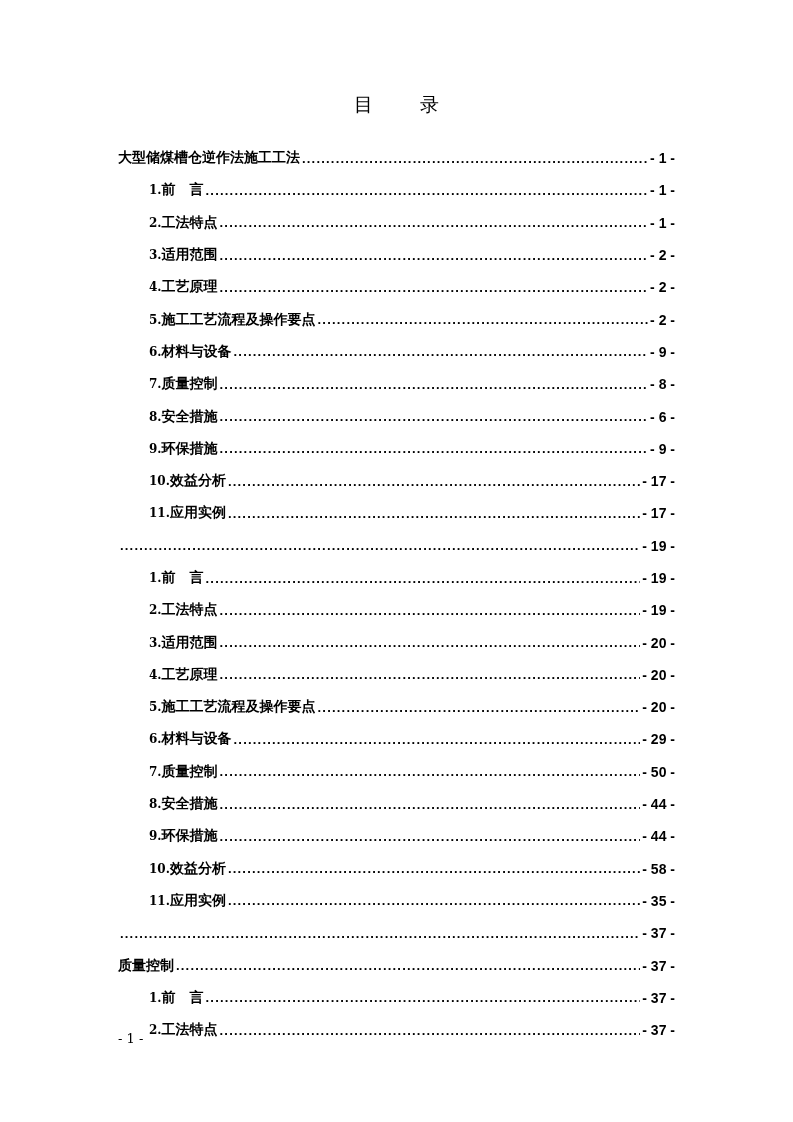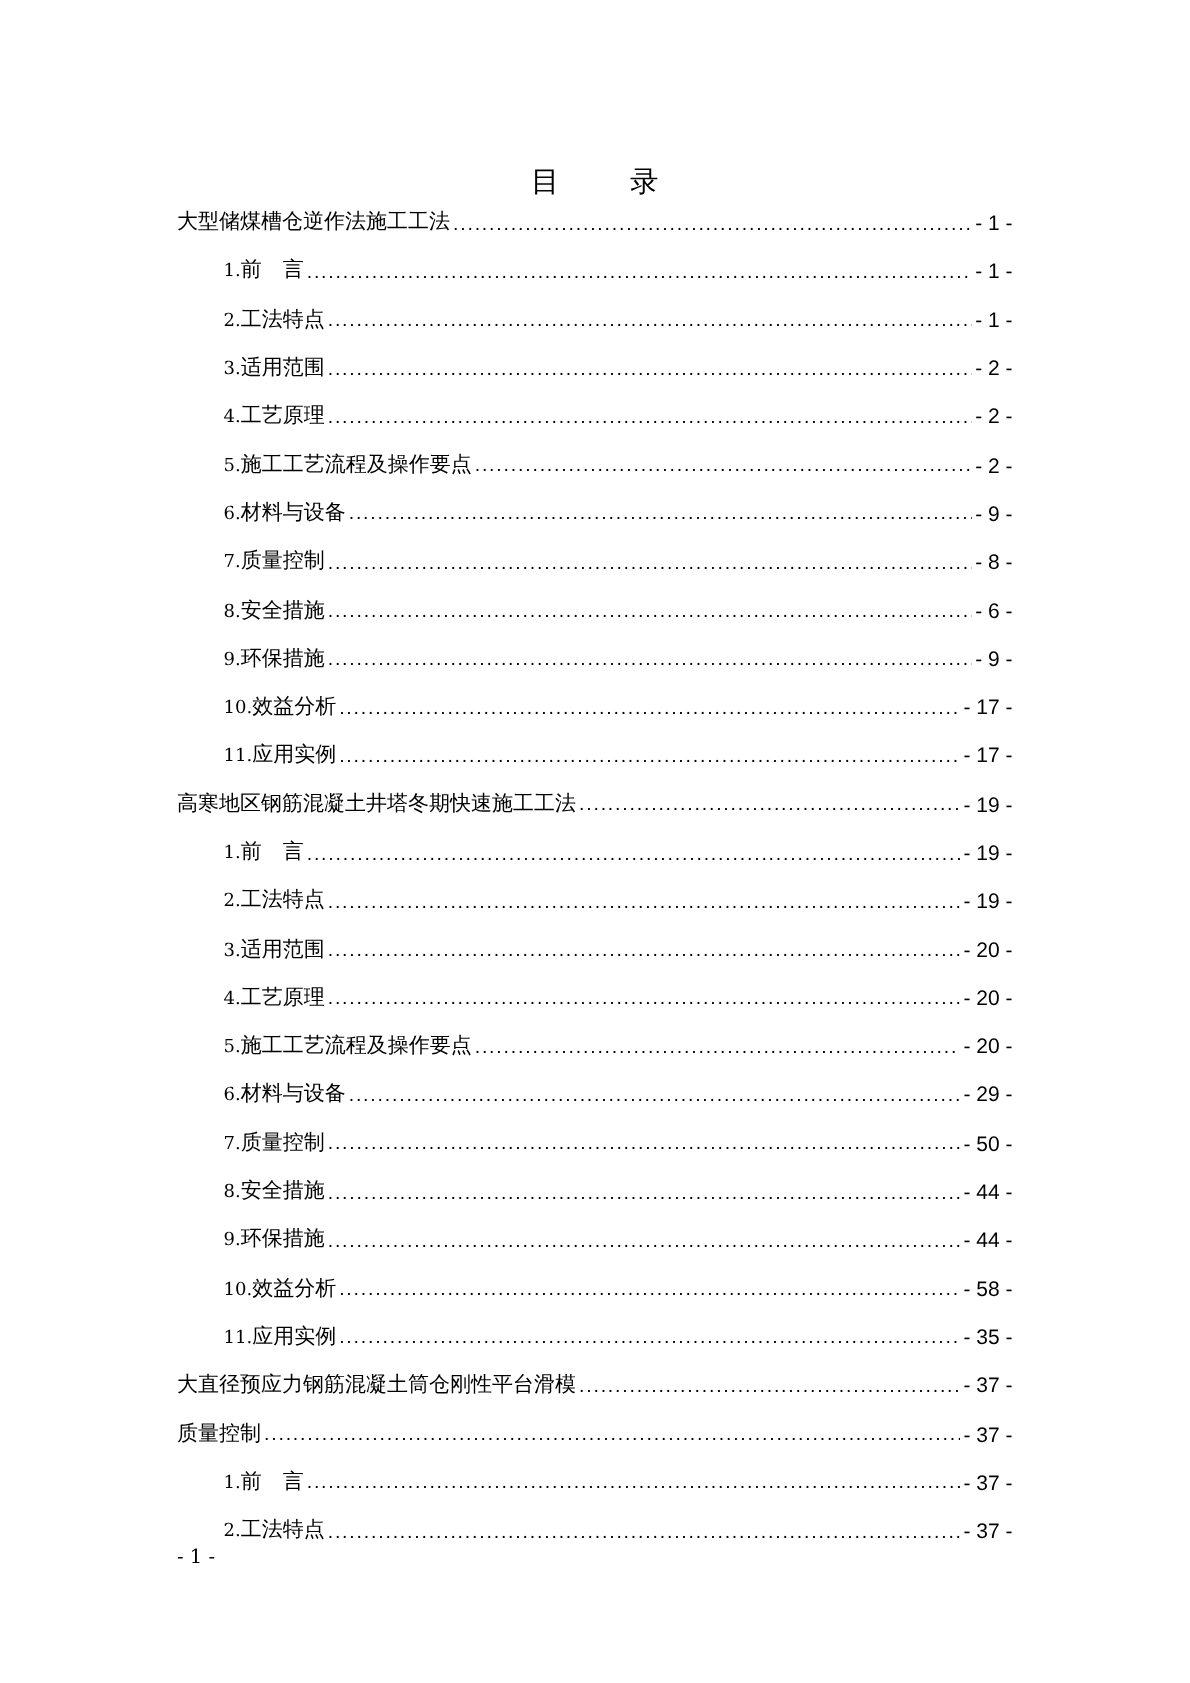--- a/index.html
+++ b/index.html
@@ -1,20 +1,20 @@
 <!DOCTYPE html>
 <html><head>
 <meta charset="utf-8">
 <style>
   html, body { margin:0; padding:0; background:#ffffff; }
   body { width:793px; height:1122px; position:relative; overflow:hidden;
          font-family: "DejaVu Serif", "Liberation Serif", serif; color:#000; }
-  .title { position:absolute; top:108px; left:0; width:793px; text-align:center;
+  .title { position:absolute; top:92px; left:0; width:793px; text-align:center;
            font-size:19px; letter-spacing:14px; padding-left:14px; box-sizing:border-box; }
-  .toc { position:absolute; left:118px; width:557px; top:132px; }
+  .toc { position:absolute; left:118px; width:557px; top:142px;font-weight:bold; }
   .row { height:32.3px; display:flex; align-items:center; font-size:14px; white-space:nowrap; }
   .row.l2 { padding-left:31px; }
   .num { display:inline-block; width:22px; font-size:12px; }
   .num.wide { width:30px; }
   .label { flex:0 0 auto; }
   .dots { flex:1 1 auto; overflow:hidden; margin:0 2px; font-family:"Liberation Sans", sans-serif;
           font-size:13px; letter-spacing:1.2px; color:#000; }
   .dots::before { content:"........................................................................................................................................................................................................"; }
   .page { flex:0 0 auto; font-family:"Liberation Sans", sans-serif; font-size:14px; }
   .footer { position:absolute; left:118px; top:1031px; font-size:13px; }
@@ -90,21 +90,20 @@
       <span class="dots"></span>
       <span class="page">- 17 -</span>
     </div>
     <div class="row l2">
       <span class="num wide">11.</span>
       <span class="label">应用实例</span>
       <span class="dots"></span>
       <span class="page">- 17 -</span>
     </div>
     <div class="row">
-      <span class="label">高寒地区钢筋混凝土井塔冬期快速施工工法</span>
       <span class="dots"></span>
       <span class="page">- 19 -</span>
     </div>
     <div class="row l2">
       <span class="num">1.</span>
       <span class="label">前　言</span>
       <span class="dots"></span>
       <span class="page">- 19 -</span>
     </div>
     <div class="row l2">
@@ -161,21 +160,20 @@
       <span class="dots"></span>
       <span class="page">- 58 -</span>
     </div>
     <div class="row l2">
       <span class="num wide">11.</span>
       <span class="label">应用实例</span>
       <span class="dots"></span>
       <span class="page">- 35 -</span>
     </div>
     <div class="row">
-      <span class="label">大直径预应力钢筋混凝土筒仓刚性平台滑模</span>
       <span class="dots"></span>
       <span class="page">- 37 -</span>
     </div>
     <div class="row">
       <span class="label">质量控制</span>
       <span class="dots"></span>
       <span class="page">- 37 -</span>
     </div>
     <div class="row l2">
       <span class="num">1.</span>

